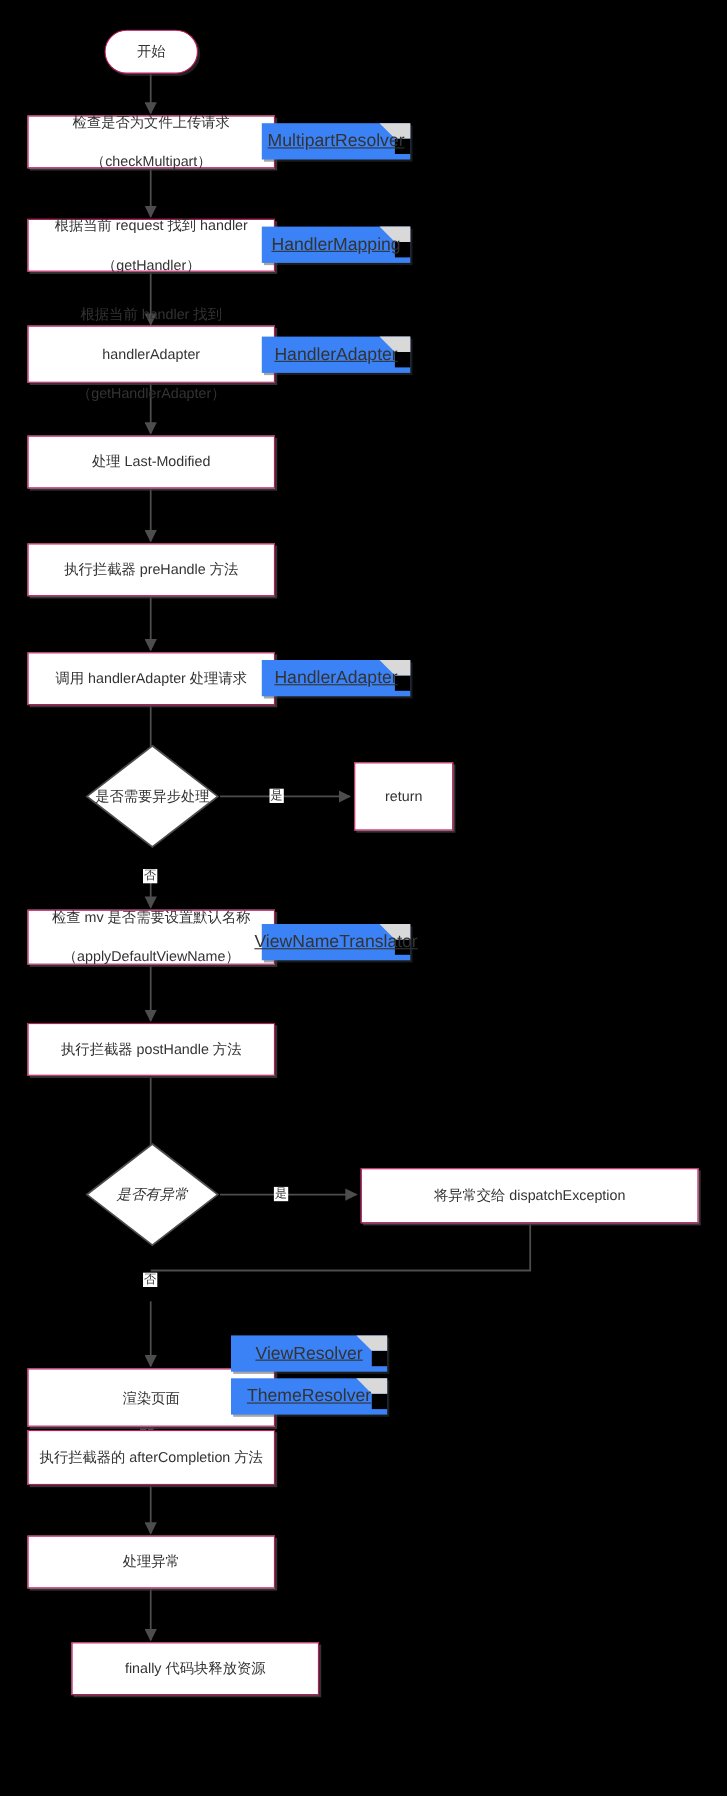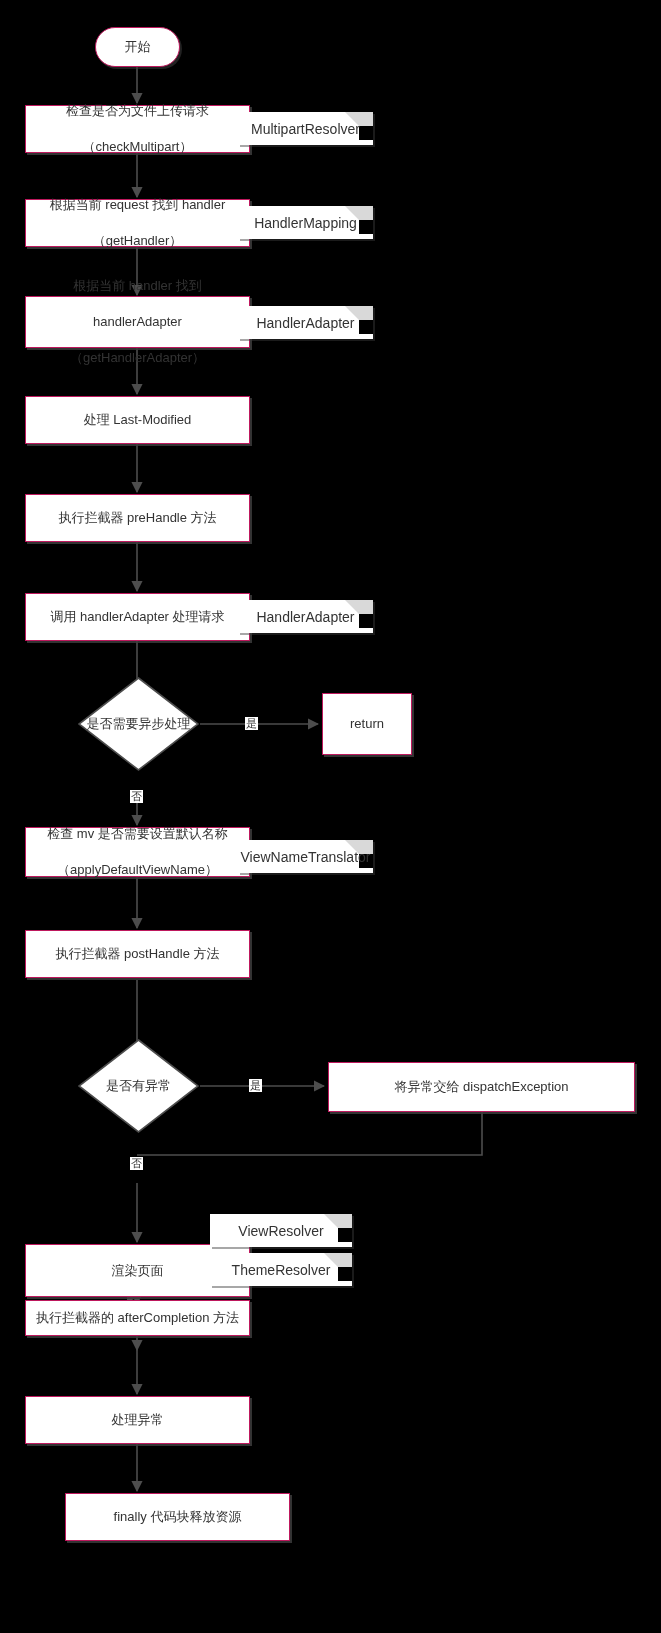--- a/index.html
+++ b/index.html
@@ -15,24 +15,24 @@
         display:flex;align-items:center;justify-content:center;text-align:center;}
   .node span{display:block;padding:0 8px;}
 
   .terminal{border-radius:20px;box-shadow:2px 2px 0 0 rgba(60,60,60,0.55);}
 
   .diamond{position:absolute;}
   .diamond .dlabel{position:absolute;left:0;top:0;width:100%;height:100%;
         display:flex;align-items:center;justify-content:center;
         color:#333333;font-size:13px;text-align:center;}
 
-  .note{position:absolute;box-sizing:border-box;background:#ffffff;
-        color:#333333;font-size:14px;line-height:16px;
+  .note{position:absolute;box-sizing:border-box;background:#3b82f6;
+        color:#333333;font-size:16px;line-height:16px;
         display:flex;align-items:center;justify-content:center;text-align:center;
-        box-shadow:2px 2px 0 0 rgba(60,60,60,0.45);}
+        box-shadow:2px 2px 0 0 rgba(60,60,60,0.45);text-decoration:underline;}
   .note .fold{position:absolute;right:0;top:0;width:14px;height:14px;
         background:linear-gradient(225deg,#000 0 0) no-repeat;
         border-left:14px solid transparent;border-top:14px solid #d9d9d9;}
   .note .ntext{position:relative;z-index:2;padding:0 6px;}
 
   .elabel{position:absolute;background:#ffffff;color:#333333;font-size:11px;
         line-height:13px;padding:0 1px;white-space:nowrap;}
 </style>
 </head>
 <body>
@@ -177,21 +177,21 @@
   </div>
   <div class="note" style="left:238px;top:840px;width:135px;height:33px;">
     <span class="ntext">ViewNameTranslator</span>
     <span class="fold"></span>
   </div>
 
   <div class="node" style="left:25px;top:930px;width:225px;height:48px;">
     <span>执行拦截器 postHandle 方法</span>
   </div>
 
-  <div class="diamond" style="left:77px;top:1038px;width:123px;height:96px;">
+  <div class="diamond" style="left:77px;top:1038px;width:123px;height:96px;font-style:italic;">
     <svg width="123" height="96" viewBox="0 0 123 96" xmlns="http://www.w3.org/2000/svg">
       <polygon points="61.5,2 121,48 61.5,94 2,48" fill="#ffffff" stroke="#4d4d4d" stroke-width="1.6"></polygon>
     </svg>
     <div class="dlabel">是否有异常</div>
   </div>
   <div class="elabel" style="left:249px;top:1079px;">是</div>
   <div class="elabel" style="left:130px;top:1157px;">否</div>
 
   <div class="node" style="left:25px;top:1244px;width:225px;height:53px;">
     <span>渲染页面</span>
@@ -202,21 +202,21 @@
   </div>
   <div class="note" style="left:210px;top:1214px;width:142px;height:33px;">
     <span class="ntext">ViewResolver</span>
     <span class="fold"></span>
   </div>
   <div class="note" style="left:210px;top:1253px;width:142px;height:33px;">
     <span class="ntext">ThemeResolver</span>
     <span class="fold"></span>
   </div>
 
-  <div class="node" style="left:25px;top:1300px;width:225px;height:36px;">
+  <div class="node" style="left:25px;top:1300px;width:225px;height:50px;">
     <span>执行拦截器的 afterCompletion 方法</span>
   </div>
 
   <div class="node" style="left:25px;top:1396px;width:225px;height:48px;">
     <span>处理异常</span>
   </div>
 
   <div class="node" style="left:25px;top:1493px;width:225px;height:48px;margin-left:40px;">
     <span>finally 代码块释放资源</span>
   </div>

